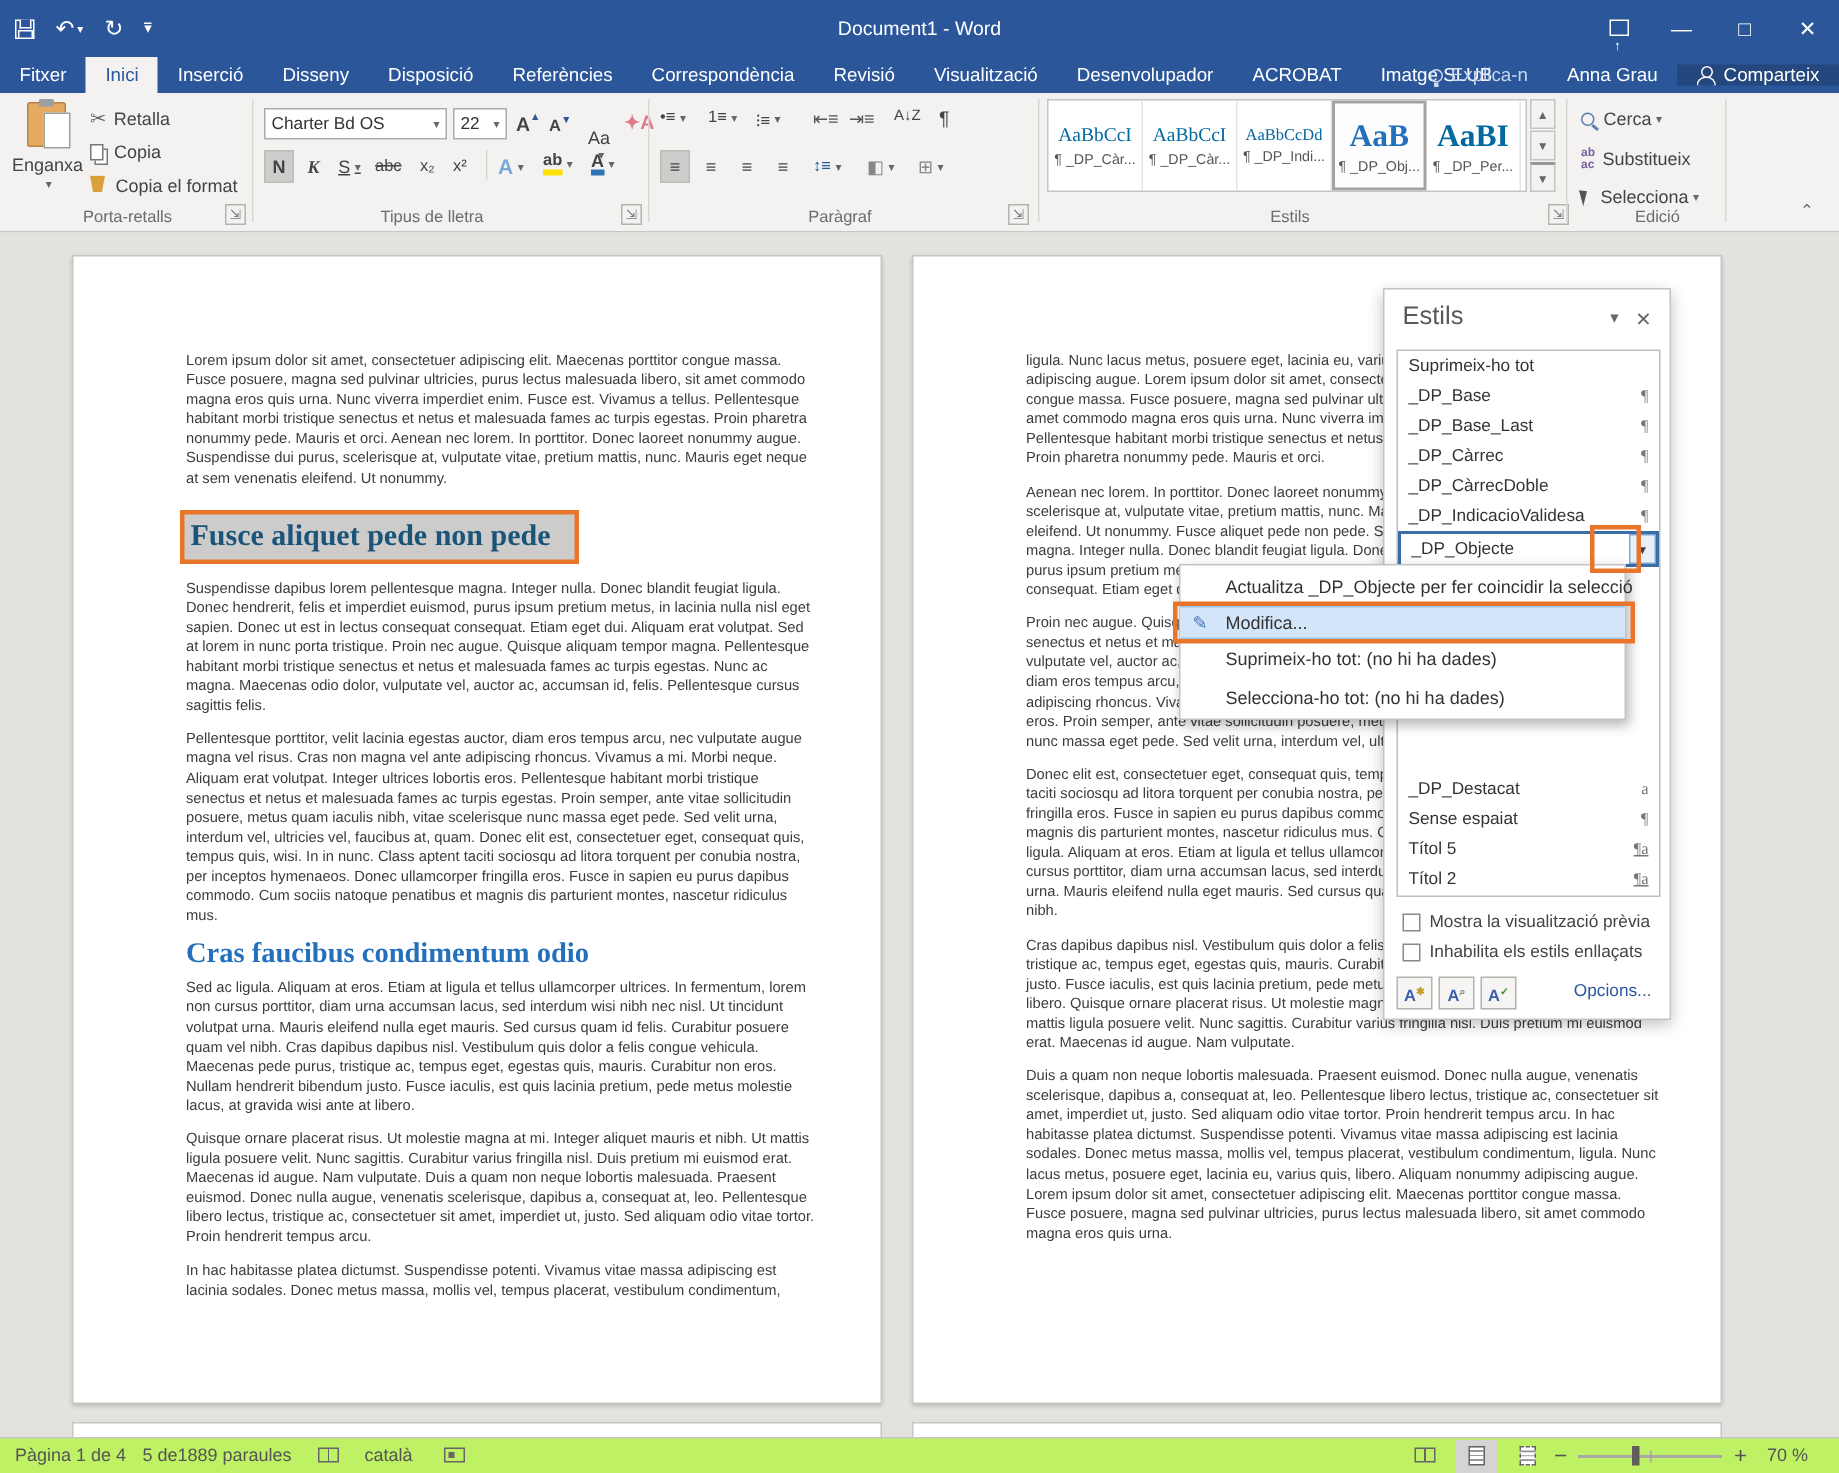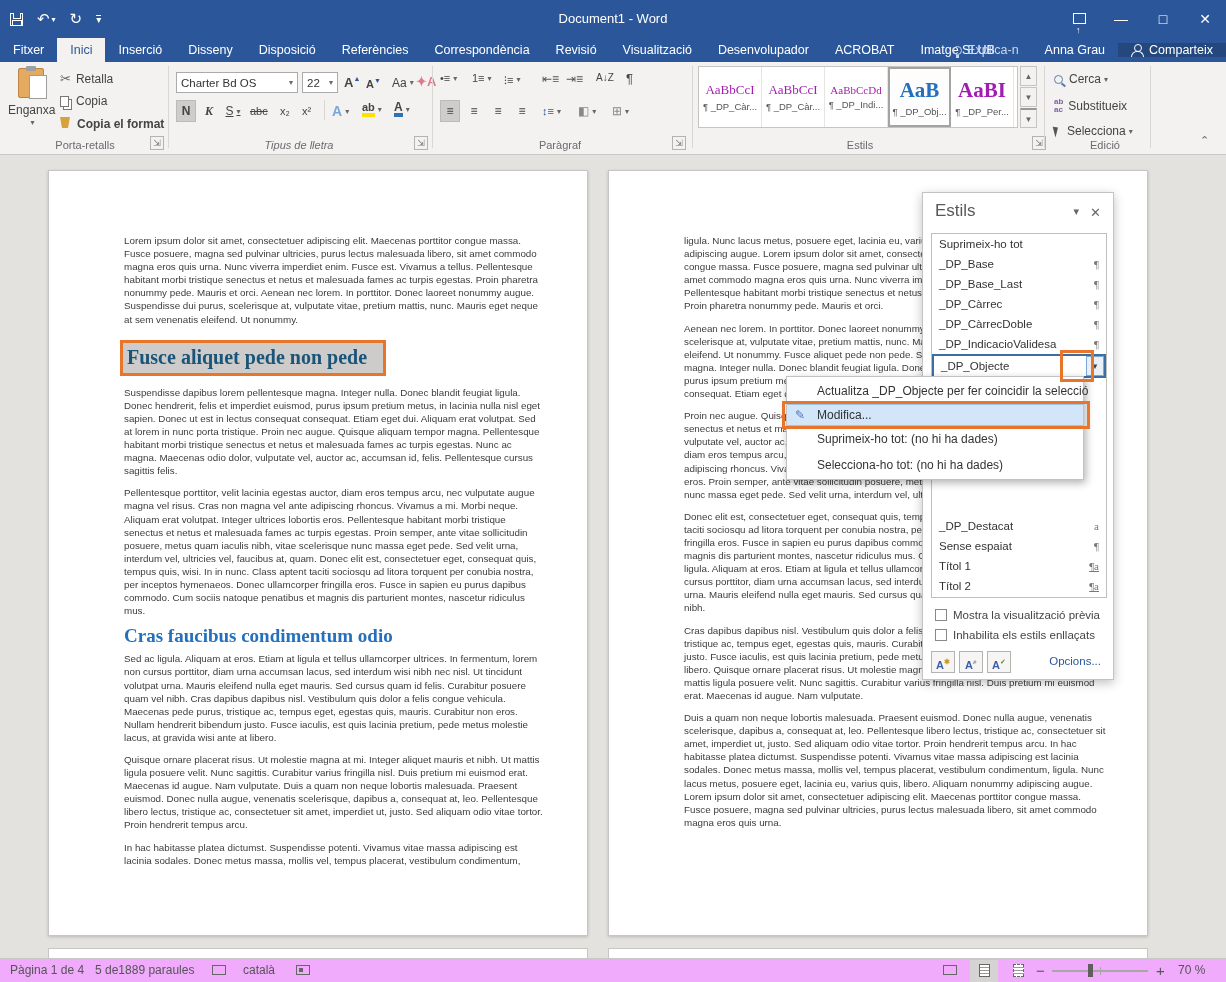--- a/index.html
+++ b/index.html
@@ -55,21 +55,21 @@
   .combo { background:#fff; border:1px solid #ababab; height:21px; display:flex; align-items:center; padding:0 4px; font-size:11.5px; color:#333; }
   .combo .caret { margin-left:auto; }
   .fx-a { color:#7aa7d9; font-weight:bold; font-size:14px; }
   .hl-ab { font-size:11px; font-weight:bold; border-bottom:4px solid #ffe000; line-height:11px; }
   .fc-a { font-size:12px; font-weight:bold; border-bottom:4px solid #2e74b5; line-height:12px; }
   .eraser { color:#e07a8a; font-size:13px; font-weight:bold; }
 
   
   .gal { position:absolute; background:#fff; border:1px solid #c6c4c2; display:flex; }
   .gal-item { width:63px; border-right:1px solid #e7e5e3; display:flex; flex-direction:column; align-items:center; justify-content:center; overflow:hidden; }
-  .gal-item .prev { font-family:"Liberation Serif",serif; color:#a21caf; white-space:nowrap; }
+  .gal-item .prev { font-family:"Liberation Serif",serif; color:#0369a1; white-space:nowrap; }
   .gal-item .lbl { font-size:9.5px; color:#555; margin-top:3px; white-space:nowrap; }
   .gal-item.cur { border:2px solid #a5a3a1; background:#fdfdfd; }
   .gal-scroll { position:absolute; width:17px; height:20px; border:1px solid #c6c4c2; background:#f3f2f1; font-size:8px; color:#666; text-align:center; line-height:19px; }
 
   
   .mag { width:9px; height:9px; border:1.6px solid #5a7fae; border-radius:50%; position:relative; display:inline-block; margin-right:6px; }
   .mag::after { content:""; position:absolute; right:-4px; bottom:-3px; width:5px; height:1.8px; background:#5a7fae; transform:rotate(40deg); }
   .repl-ic { font-size:8px; color:#7a5fa0; line-height:8px; margin-right:5px; font-weight:bold; }
   .cursor-ic { width:0; height:0; border-left:5px solid #555; border-bottom:9px solid transparent; border-top:2px solid transparent; transform:rotate(-15deg); margin-right:8px; display:inline-block; }
 
@@ -103,21 +103,21 @@
 
   
   #ctxmenu { position:absolute; left:786px; top:376px; width:298px; background:#fff; border:1px solid #c5c3c1; box-shadow:2px 3px 8px rgba(0,0,0,.3); z-index:20; padding:3px 0; }
   .mrow { height:22px; display:flex; align-items:center; padding-left:30px; padding-right:8px; font-size:12px; color:#333; position:relative; white-space:nowrap; }
   .mrow::first-letter { text-decoration:underline; }
   .mrow.hl { background:#d3e5f8; border-top:1px solid #9cc3ea; border-bottom:1px solid #9cc3ea; }
   .mod-ic { position:absolute; left:8px; top:3px; font-size:12px; color:#4a74b8; }
   .mrow-anno { position:absolute; left:-5px; right:-7px; top:-4px; bottom:-4px; border:3px solid #e8752a; pointer-events:none; }
 
   
-  #statusbar { position:absolute; left:0; top:958px; width:1226px; height:24px; background:#f0abfc; border-top:1px solid #c9c7c5; font-size:12px; color:#555; }
+  #statusbar { position:absolute; left:0; top:958px; width:1226px; height:24px; background:#bef264; border-top:1px solid #c9c7c5; font-size:12px; color:#555; }
   .sitem { position:absolute; top:0; height:23px; line-height:23px; white-space:nowrap; }
   .book-ic { display:inline-block; width:14px; height:10px; border:1px solid #666; background:linear-gradient(to right,transparent 46%,#666 46%,#666 54%,transparent 54%); margin-top:6px; }
   .kb-ic { display:inline-block; width:14px; height:10px; border:1px solid #666; margin-top:6px; position:relative; }
   .kb-ic::before { content:""; position:absolute; left:2px; top:2px; width:4px; height:4px; background:#666; }
   .view-btn { position:absolute; top:1px; width:28px; height:22px; text-align:center; }
   .view-btn.sel { background:#d6d4d2; }
   .page-ic { display:inline-block; width:11px; height:13px; border:1px solid #666; margin-top:4px; background:linear-gradient(#fff 2px,#999 2px,#999 3px,#fff 3px,#fff 5px,#999 5px,#999 6px,#fff 6px,#fff 8px,#999 8px,#999 9px,#fff 9px); }
   .zoom-track { position:absolute; top:11px; left:1052px; width:96px; height:2px; background:#a9a7a5; }
   .zoom-tick { position:absolute; top:8px; left:1100px; width:1px; height:8px; background:#a9a7a5; }
   .zoom-thumb { position:absolute; top:5px; left:1088px; width:5px; height:13px; background:#605e5c; }
@@ -176,21 +176,21 @@
     <div class="caret" style="margin-top:1px;">▾</div>
   </div>
   <div class="abs" style="left:60px; top:9px; display:flex; align-items:center;">
     <span class="scissors">✂</span>
       <span>Retalla</span>
   </div>
   <div class="abs" style="left:60px; top:32px; display:flex; align-items:center;">
     <span class="copy-ic"></span>
       <span>Copia</span>
   </div>
-  <div class="abs" style="left:60px; top:55px; display:flex; align-items:flex-start;font-weight:bold;">
+  <div class="abs" style="left:60px; top:55px; display:flex; align-items:flex-start;">
     <span class="fmt-ic"></span>
       <span>Copia el format</span>
   </div>
   <div class="glabel" style="left:30px; width:110px;">Porta-retalls</div>
   <div class="launcher" style="left:150px;">⇲</div>
   <div class="gdiv" style="left:168px;"></div>
 
   <div class="combo abs" style="left:176px; top:10px; width:122px;">
       <span>Charter Bd OS</span>
       <span class="caret">▾</span>
@@ -200,21 +200,21 @@
       <span class="caret">▾</span>
     </div>
   <div class="rbtn abs" style="left:344px; top:10px; height:21px; font-size:13px; font-weight:bold;">
       <span>A</span>
       <span style="font-size:7px; color:#2b579a; margin-top:-9px;">▲</span>
     </div>
   <div class="rbtn abs" style="left:366px; top:12px; height:19px; font-size:11px; font-weight:bold;">
       <span>A</span>
       <span style="font-size:7px; color:#2b579a; margin-top:-7px;">▼</span>
     </div>
-  <div class="rbtn abs" style="left:392px; top:10px; height:21px; font-size:12px;">
+  <div class="rbtn abs" style="left:392px; top:24px; height:21px; font-size:12px;flex-direction:column;">
       <span>Aa</span>
       <span class="caret">▾</span>
     </div>
   <div class="rbtn abs eraser" style="left:416px; top:12px;">✦A</div>
   <div class="rbtn pressed abs" style="left:176px; top:38px; width:20px; height:22px; font-weight:bold;">
       <span>N</span>
     </div>
   <div class="rbtn abs" style="left:200px; top:38px; width:18px; height:22px; font-style:italic; font-family:'Liberation Serif',serif; font-weight:bold;">
       <span>K</span>
     </div>
@@ -237,21 +237,21 @@
       <span class="caret">▾</span>
     </div>
   <div class="rbtn abs" style="left:362px; top:40px;">
       <span class="hl-ab">ab</span>
       <span class="caret">▾</span>
     </div>
   <div class="rbtn abs" style="left:394px; top:39px;">
       <span class="fc-a">A</span>
       <span class="caret">▾</span>
     </div>
-  <div class="glabel" style="left:229px; width:140px;font-style:italic;">Tipus de lletra</div>
+  <div class="glabel" style="left:218px; width:140px;">Tipus de lletra</div>
   <div class="launcher" style="left:414px;">⇲</div>
   <div class="gdiv" style="left:432px;"></div>
 
   <div class="rbtn abs" style="left:440px; top:10px; font-size:11px;">•≡<span class="caret">▾</span></div>
   <div class="rbtn abs" style="left:472px; top:10px; font-size:11px;">1≡<span class="caret">▾</span></div>
   <div class="rbtn abs" style="left:504px; top:10px; font-size:11px;">⁝≡<span class="caret">▾</span></div>
   <div class="rbtn abs" style="left:542px; top:10px; font-size:12px; color:#555;">⇤≡</div>
   <div class="rbtn abs" style="left:566px; top:10px; font-size:12px; color:#555;">⇥≡</div>
   <div class="rbtn abs" style="left:596px; top:10px; font-size:10px;">
       <span>A↓Z</span>
@@ -385,21 +385,21 @@
     <div class="spacer-covered"></div>
     <div class="srow">
         <span>_DP_Destacat</span>
         <span class="mk">a</span>
       </div>
     <div class="srow">
         <span>Sense espaiat</span>
         <span class="mk">¶</span>
       </div>
     <div class="srow">
-        <span>Títol 1</span>
+        <span>Títol 5</span>
         <span class="mk" style="text-decoration:underline;">¶a</span>
       </div>
     <div class="srow">
         <span>Títol 2</span>
         <span class="mk" style="text-decoration:underline;">¶a</span>
       </div>
   </div>
 
   <div class="chk" style="top:416px;">
       <span class="box"></span>

